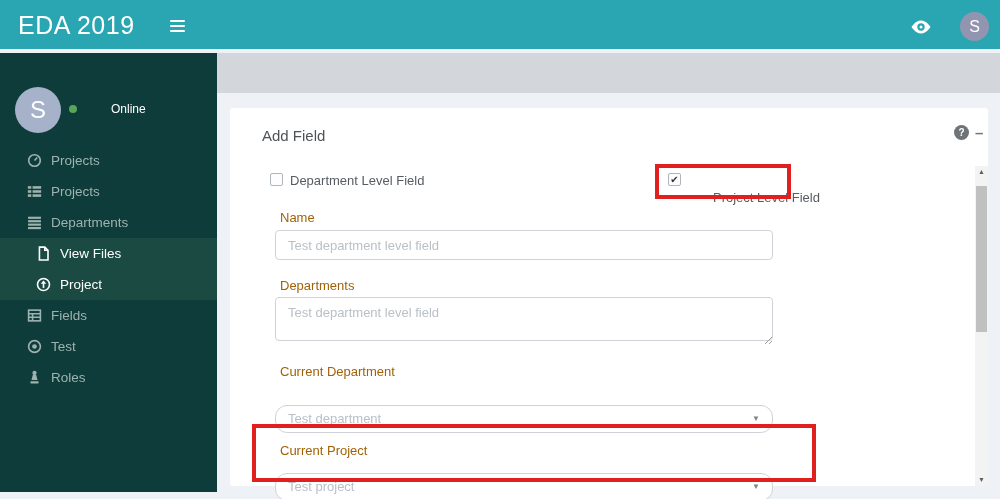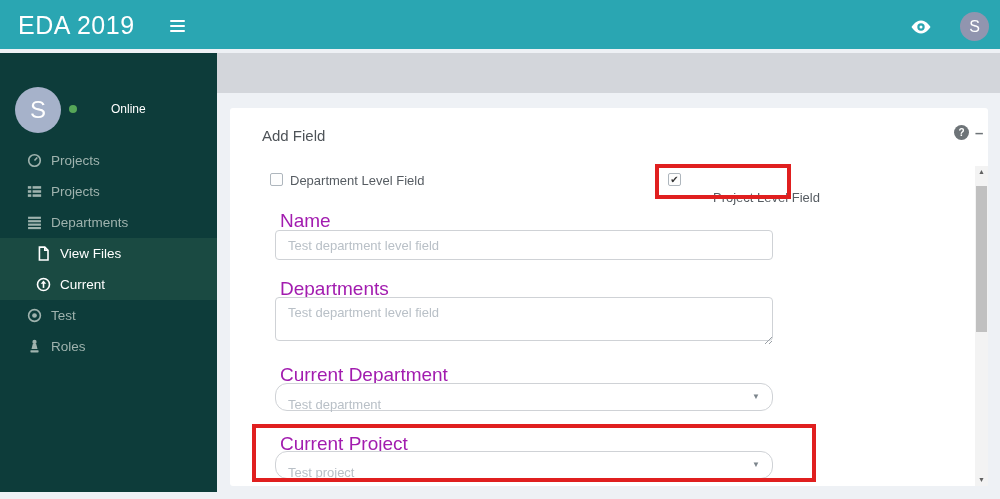--- a/index.html
+++ b/index.html
@@ -40,29 +40,29 @@
   .panel-title { position:absolute; left:18px; top:19px; font-size:15px; color:#4e5358;margin-left:14px; }
   .help-icon { position:absolute; left:724px; top:17px; width:15px; height:15px; border-radius:50%;
     background:#6e7478; color:#fff; font-size:10px; font-weight:bold; text-align:center; line-height:15px; cursor:pointer; }
   .min-icon { position:absolute; left:745px; top:16px; width:12px; height:15px; color:#6e7478; font-size:15px; font-weight:bold; cursor:pointer; }
 
   .cb-row { position:absolute; top:64px; left:0; width:758px; height:18px; }
   .checkbox { position:absolute; width:13px; height:13px; border:1px solid #aeb6bd; background:#fdfdfd; border-radius:2px;
     font-size:10px; line-height:12px; text-align:center; color:#333; cursor:pointer; }
   .cb-label { position:absolute; font-size:13px; color:#565c62; }
 
-  .f-label { position:absolute; left:50px; font-size:19px; color:#a21caf; }
+  .f-label { position:absolute; left:50px; font-size:13px; color:#a16207; }
   .f-input { position:absolute; left:45px; width:498px; height:30px; border:1px solid #cfd2d6; border-radius:4px;
     background:#fff; padding:0 12px; font-size:13px; color:#555; font-family:"Liberation Sans", sans-serif; }
   .f-input::placeholder, .f-textarea::placeholder { color:#b9c0c7; opacity:1; }
   .f-textarea { position:absolute; left:45px; width:498px; height:44px; border:1px solid #cfd2d6; border-radius:4px;
     background:#fff; padding:7px 12px; font-size:13px; color:#555; resize:none; font-family:"Liberation Sans", sans-serif; }
   .resize-grip { position:absolute; left:534px; width:9px; height:9px; }
   .f-select { position:absolute; left:45px; width:498px; height:28px; border:1px solid #cfd2d6; border-radius:12px;
-    background:#fff; font-size:13px; color:#b9c0c7; line-height:26px; padding:8px 12px; cursor:pointer; }
+    background:#fff; font-size:13px; color:#b9c0c7; line-height:26px; padding:0 12px; cursor:pointer;margin-top:22px; }
   .sel-caret { position:absolute; right:12px; top:0; font-size:8px; color:#7c858c; line-height:26px; }
 
   .annotation { position:absolute; border:4px solid #e01f1f; }
 
   
   .scroll-track { position:absolute; left:745px; top:58px; width:13px; height:320px; background:#f3f3f3; }
   .scroll-arrow { position:absolute; left:0; width:13px; height:12px; font-size:7px; color:#616161; text-align:center; line-height:12px; cursor:pointer; }
   .scroll-thumb { position:absolute; left:1px; top:20px; width:11px; height:146px; background:#c0c0c0; cursor:pointer; }
 </style>
 </head>
@@ -144,24 +144,33 @@
           <span>View Files</span>
         </div>
         <div class="menu-item">
           <span class="mi-icon">
             <svg class="sicon" viewBox="0 0 14 14">
                 <circle class="st" cx="7" cy="7" r="5.6"></circle>
                 <path class="st" d="M7 10.2 V4.6"></path>
                 <path class="fl" d="M7 3.2 L9.6 6.4 H4.4 Z"></path>
               </svg>
           </span>
-          <span>Current</span>
+          <span>Project</span>
         </div>
       </div>
 
+      <div class="menu-item">
+        <span class="mi-icon">
+          <svg class="sicon" viewBox="0 0 14 14">
+              <rect class="st" x="1.5" y="2" width="11" height="10"></rect>
+              <path class="st" d="M1.5 5.3 H12.5 M1.5 8.6 H12.5 M5.2 5.3 V12"></path>
+            </svg>
+        </span>
+        <span>Fields</span>
+      </div>
 
       <div class="menu-item">
         <span class="mi-icon">
           <svg class="sicon" viewBox="0 0 14 14">
               <circle class="st" cx="7" cy="7" r="5.5"></circle>
               <circle class="fl" cx="7" cy="7" r="2.2"></circle>
             </svg>
         </span>
         <span>Test</span>
       </div>
@@ -208,21 +217,21 @@
           <path d="M8 1 L1 8 M8 5 L5 8" stroke="#9aa0a6" stroke-width="1" fill="none"></path>
         </svg>
     </div>
 
     <div class="f-label" style="top:256px;">Current Department</div>
     <div class="f-select" style="top:275px;">
       <span>Test department</span>
       <span class="sel-caret">▼</span>
     </div>
 
-    <div class="f-label" style="top:325px;text-align:right;">Current Project</div>
+    <div class="f-label" style="top:335px;text-align:right;">Current Project</div>
     <div class="f-select" style="top:343px;">
       <span>Test project</span>
       <span class="sel-caret">▼</span>
     </div>
 
     <div class="annotation" style="left:22px; top:316px; width:564px; height:58px;"></div>
 
     <div class="scroll-track">
       <div class="scroll-arrow" style="top:0;">▲</div>
       <div class="scroll-thumb"></div>

